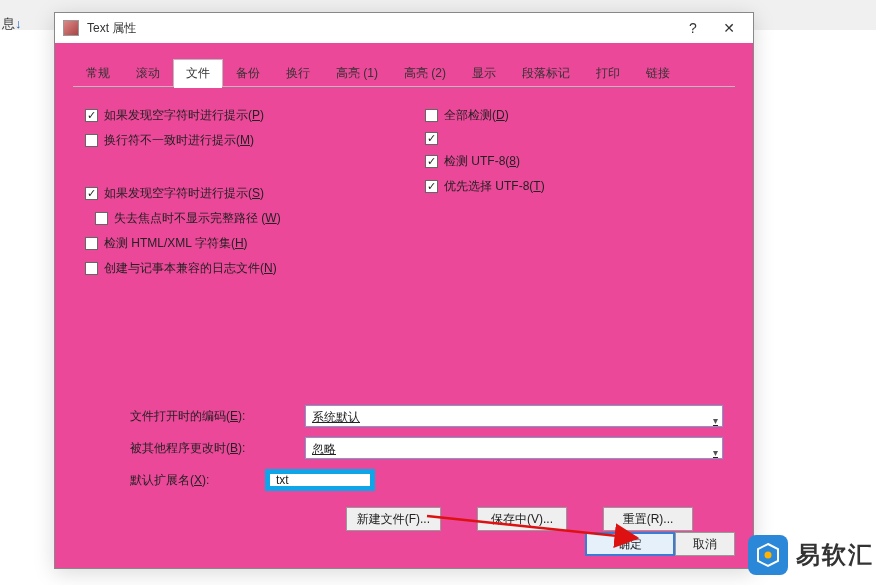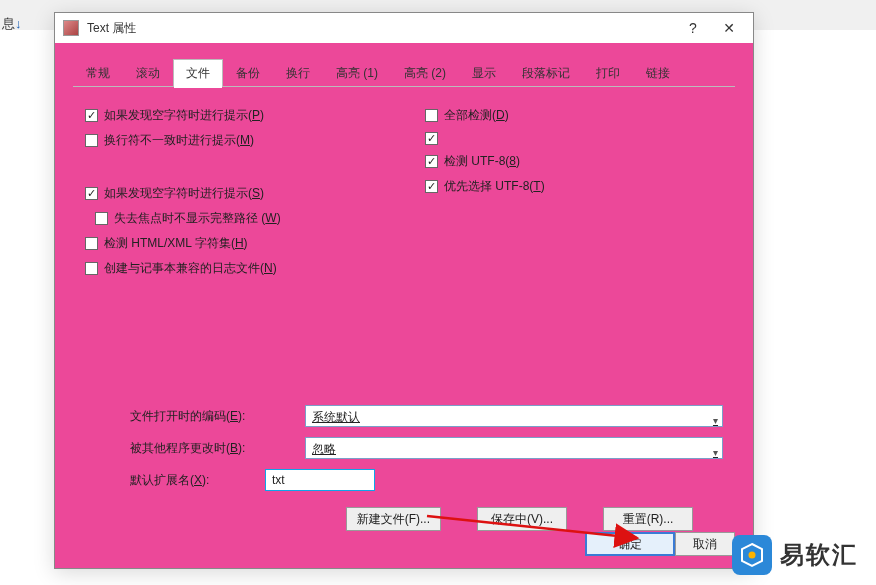--- a/index.html
+++ b/index.html
@@ -129,21 +129,21 @@
   justify-content: space-between;
   padding: 0 4px 0 6px;
   background: #fff;
   color: #222;
   text-decoration: underline;
 }
 .select .caret { font-size: 10px; color: #555; }
 .text-input {
   width: 110px;
   height: 22px;
-  border: 1px solid #0ea5e9;
+  border: 5px solid #0ea5e9;
   background: #fff;
   padding: 0 6px;
   display: flex;
   align-items: center;
   color: #222;
 }
 .button-row {
   display: flex;
   justify-content: flex-end;
   gap: 36px;
@@ -173,21 +173,21 @@
   background: #e5f0fb;
 }
 .red-arrow {
   position: absolute;
   left: 370px;
   bottom: 18px;
   pointer-events: none;
 }
 .watermark {
   position: absolute;
-  right: 18px;
+  right: 2px;
   bottom: 10px;
   display: flex;
   align-items: center;
   gap: 8px;
 }
 .watermark .logo {
   width: 40px; height: 40px;
   background: #2b88d8;
   border-radius: 8px;
   display: flex;

